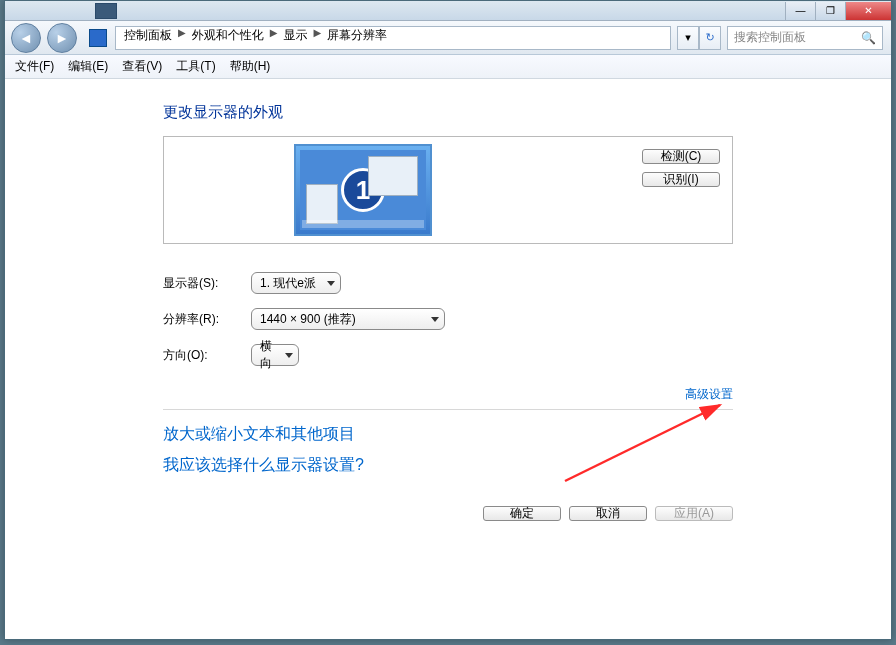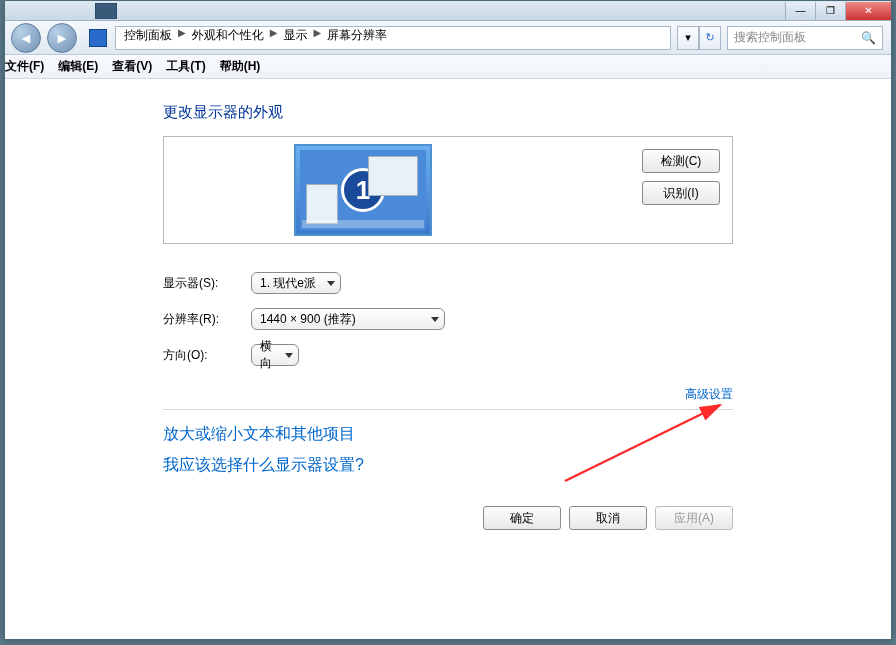--- a/index.html
+++ b/index.html
@@ -40,21 +40,21 @@
 .bc-item { color: #000; padding: 0 2px; cursor: pointer; }
 .bc-sep { color: #555; padding: 0 4px; font-size: 10px; }
 .addr-btns { display: flex; margin-right: 6px; }
 .addr-btn { width: 22px; height: 24px; border: 1px solid #a8b8c8; background: linear-gradient(#fafcff,#e8eef5); display: flex; align-items: center; justify-content: center; font-size: 11px; cursor: pointer; }
 .search-box { width: 156px; height: 24px; margin-right: 8px; border: 1px solid #a8b8c8; background: #fff; display: flex; align-items: center; font-size: 12px; padding: 0 6px; color: #888; }
 .search-box .sicon { margin-left: auto; color: #2a6aca; cursor: pointer; }
 
 .menubar {
   height: 24px; background: linear-gradient(#f8faff,#eef2f8);
   border-bottom: 1px solid #d0d8e0; display: flex; align-items: center;
-  font-size: 12px; gap: 14px; font-weight: bold;
+  font-size: 12px; padding-left: 10px; gap: 14px;
 }
 .menu-item { cursor: pointer; }
 
 .content { padding: 24px 0 0 0; }
 .page-title { color: #003399; font-size: 15px; margin-left: 158px; margin-bottom: 14px; }
 
 .preview-box {
   margin: 0 158px; border: 1px solid #bababa; height: 108px;
   display: flex; align-items: center; position: relative;
 }
@@ -70,21 +70,21 @@
   border: 3px solid #fff; color: #fff; font-size: 26px; font-weight: bold;
   display: flex; align-items: center; justify-content: center;
 }
 .mon-win { position: absolute; background: #e8f0f8; border: 1px solid #a0b0c0; }
 .mon-win.a { left: 6px; bottom: 6px; width: 32px; height: 40px; }
 .mon-win.b { right: 8px; top: 6px; width: 50px; height: 40px; }
 .mon-taskbar { position: absolute; bottom: 2px; left: 2px; right: 2px; height: 8px; background: rgba(255,255,255,0.3); }
 
 .side-btns { position: absolute; right: 12px; top: 12px; display: flex; flex-direction: column; gap: 8px; }
 .btn {
-  min-width: 78px; height: 24px; padding: 0 12px;
+  min-width: 78px; height: 15px; padding: 0 12px;
   background: linear-gradient(#fdfdfd, #e8e8e8);
   border: 1px solid #8a8a8a; border-radius: 3px;
   font-size: 12px; cursor: pointer; display: inline-flex;
   align-items: center; justify-content: center;
 }
 .btn.disabled { color: #999; border-color: #bbb; cursor: default; }
 
 .form-rows { margin: 28px 0 0 158px; font-size: 12px; }
 .form-row { display: flex; align-items: center; margin-bottom: 14px; }
 .form-label { width: 88px; }

